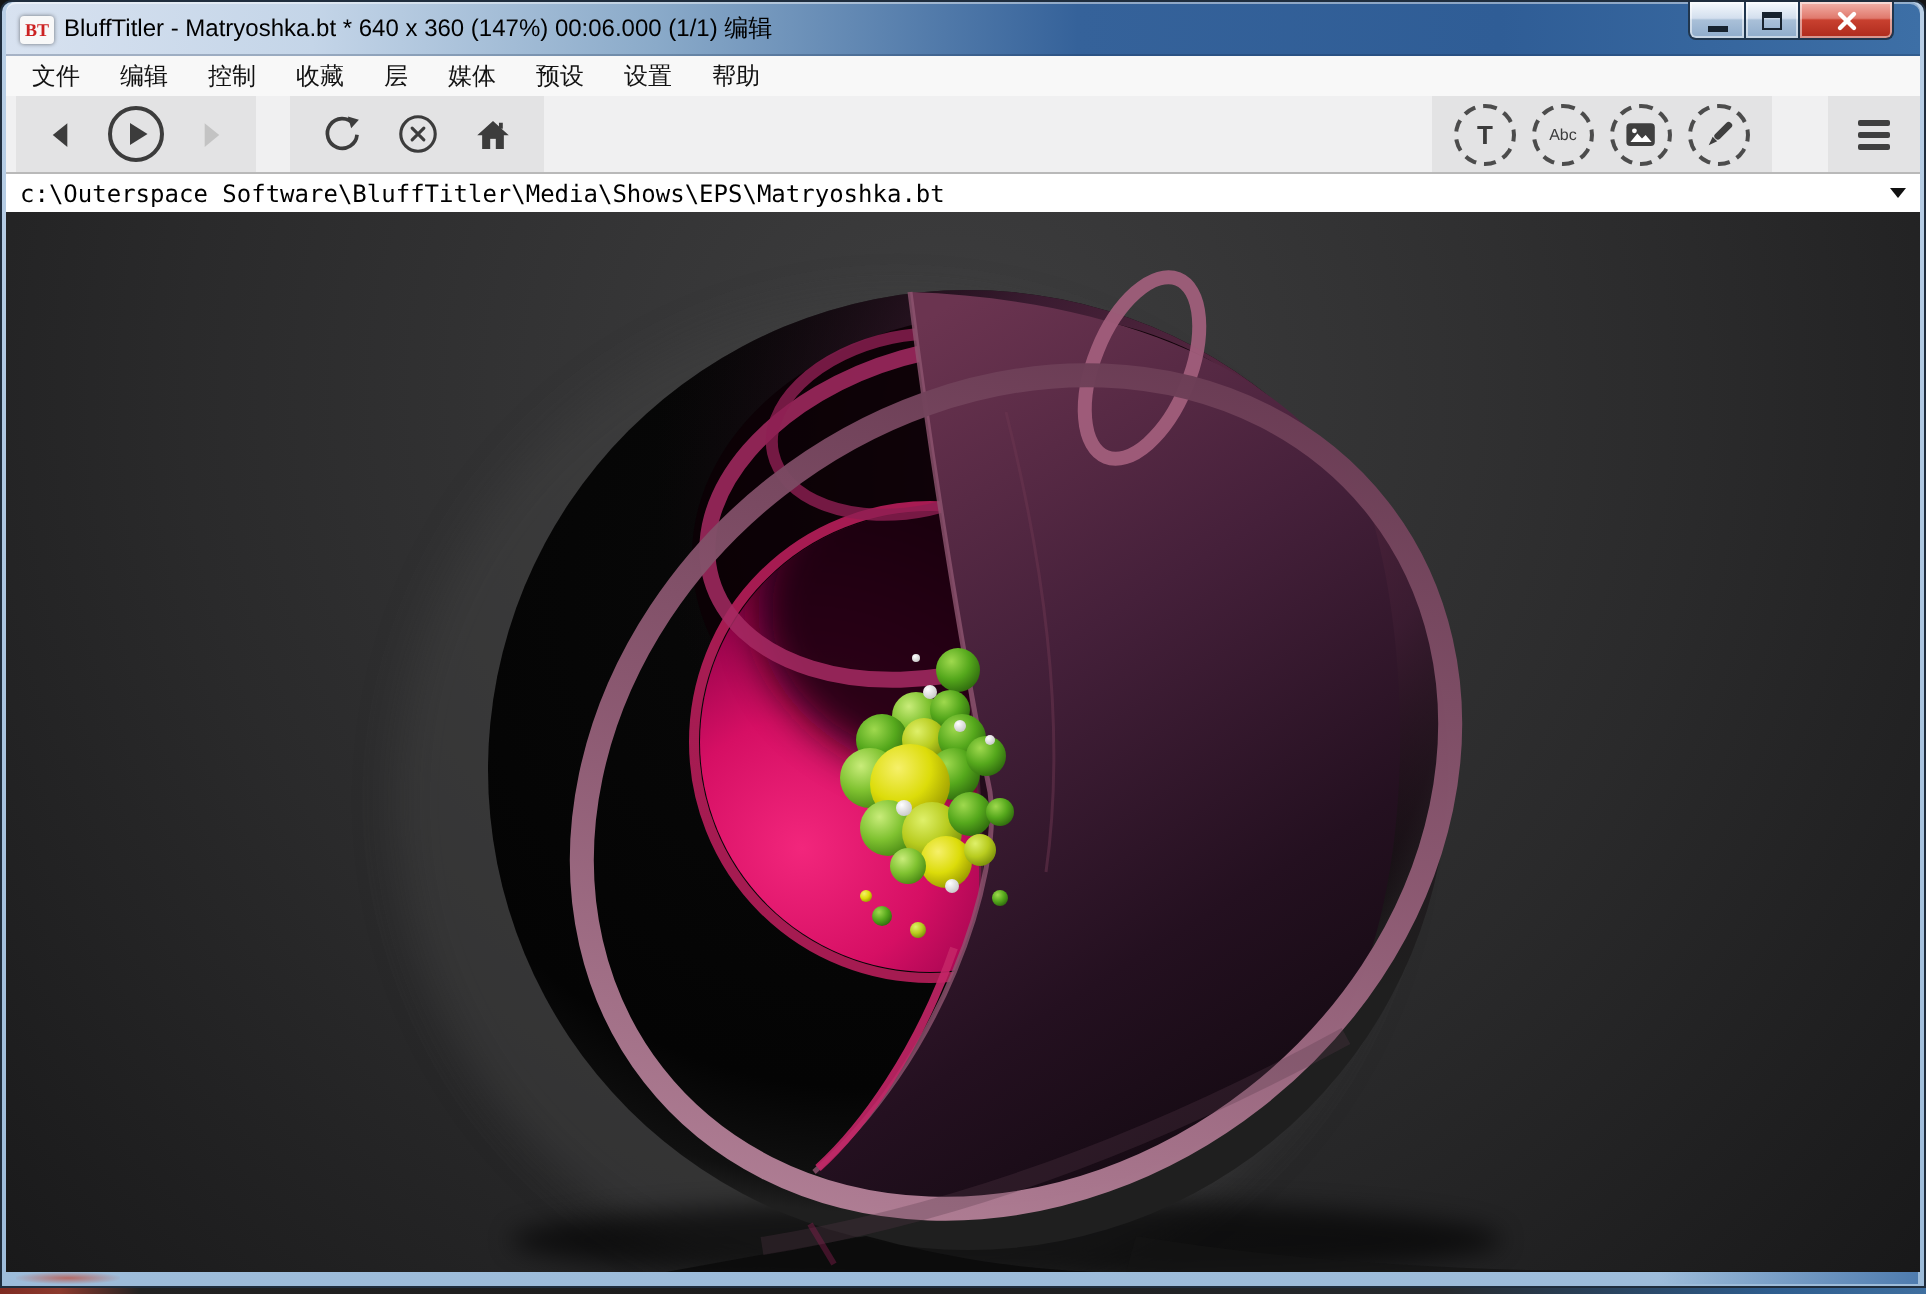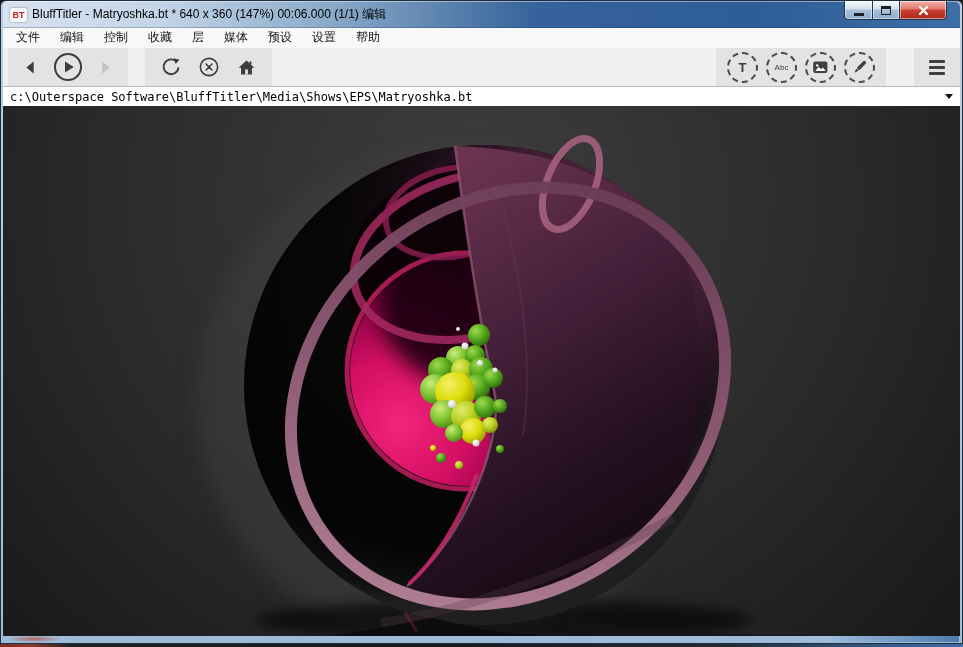--- a/index.html
+++ b/index.html
@@ -15,36 +15,36 @@
     padding:0 2px 7px 2px;
   }
   .titlebar{
     position:relative;height:27px;border-radius:5px 5px 0 0;
     background:linear-gradient(to right,#d8e2f0 0,#c4d5e8 16%,#8aaac9 34%,#35629a 56%,#2f5d96 78%,#3d6fa6 100%);
     box-shadow:inset 0 1px 0 rgba(255,255,255,.45), inset 0 -1px 0 rgba(20,40,70,.25);
     display:flex;align-items:center;
   }
   .app-icon{width:17px;height:14px;margin:0 5px 0 7px;background:#f8f8f8;border-radius:2px;
     display:flex;align-items:center;justify-content:center;
-    font-weight:bold;font-size:9px;color:#cc2222;font-family:Liberation Sans, sans-serif;
+    font-weight:bold;font-size:9px;color:#cc2222;font-family:Liberation Serif, serif;
     box-shadow:0 0 2px rgba(0,0,0,.5);}
   .title-text{font-size:12px;color:#000;white-space:nowrap;}
   .win-btns{position:absolute;top:0;right:13px;display:flex;}
   .win-btn{height:19px;border:1px solid #20364e;border-top:none;display:flex;align-items:center;justify-content:center;
     background:linear-gradient(to bottom,#f6fafd,#d3dfee 45%,#a9c0d8 50%,#8eabcb);
     box-shadow:inset 0 0 0 1px rgba(255,255,255,.5);}
   .win-btn.min{width:29px;border-radius:0 0 0 4px;}
   .win-btn.max{width:27px;border-left:none;}
   .win-btn.close{width:47px;border-left:none;border-radius:0 0 4px 0;
     background:linear-gradient(to bottom,#f3b3aa,#e0796d 45%,#c8402f 50%,#ad2a1c);}
   .glyph-min{width:10px;height:3px;background:#17222e;margin-top:8px;}
   .glyph-max{width:10px;height:9px;border:1px solid #17222e;border-top:3px solid #17222e;background:transparent;}
 
   
-  .menubar{height:20px;background:#f8f8f8;display:flex;align-items:flex-end;padding-left:3px;}
+  .menubar{height:20px;background:#f8f8f8;display:flex;align-items:center;padding-left:3px;}
   .menu-item{font-size:12px;color:#111;padding:2px 10px;cursor:default;}
 
   
   .toolbar{height:38px;background:#f0f0f1;display:flex;align-items:stretch;}
   .tb-group{background:#e3e3e4;display:flex;align-items:center;}
   .tb-g1{margin-left:5px;padding:0 13px;gap:13px;}
   .tb-g2{margin-left:17px;padding:0 15px;gap:16px;}
   .tb-g3{padding:0 11px;gap:8px;}
   .tb-g4{padding:0 15px;}
   .tb-spacer{flex:1;}

